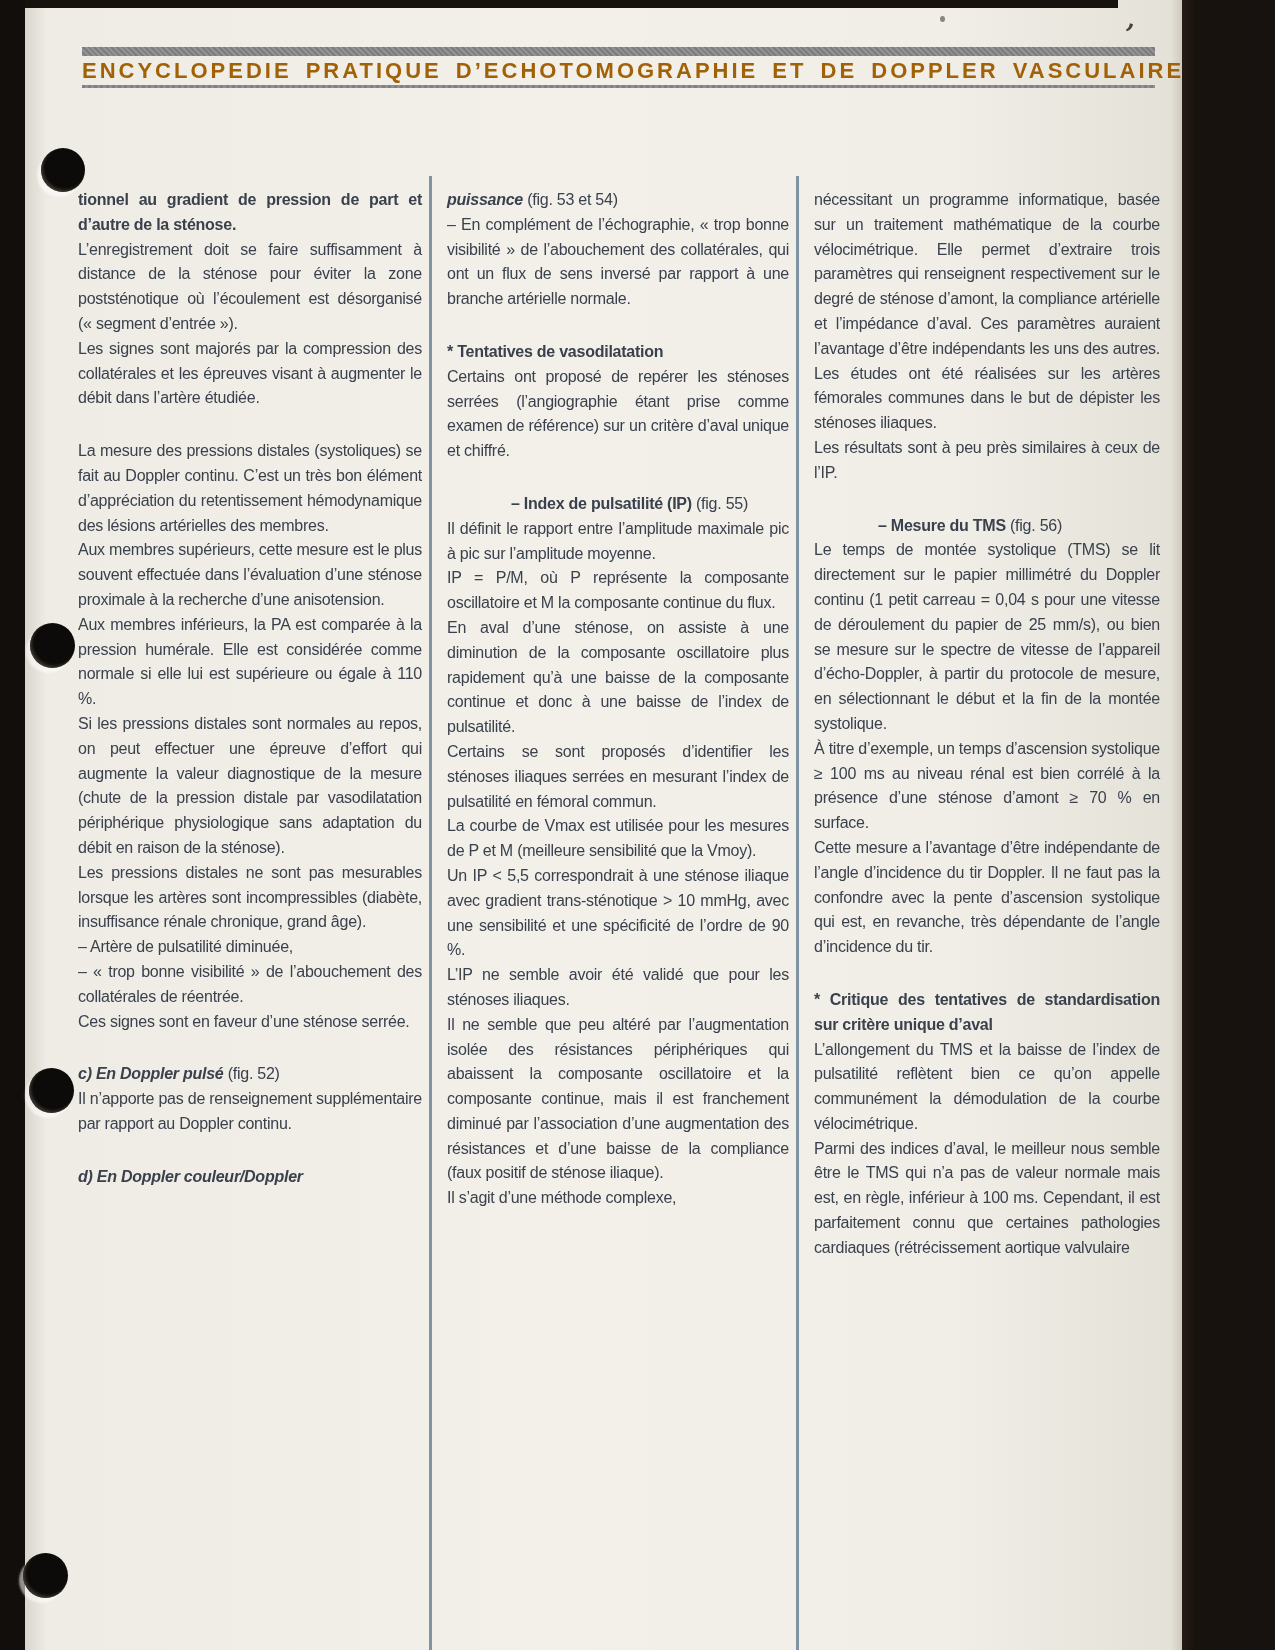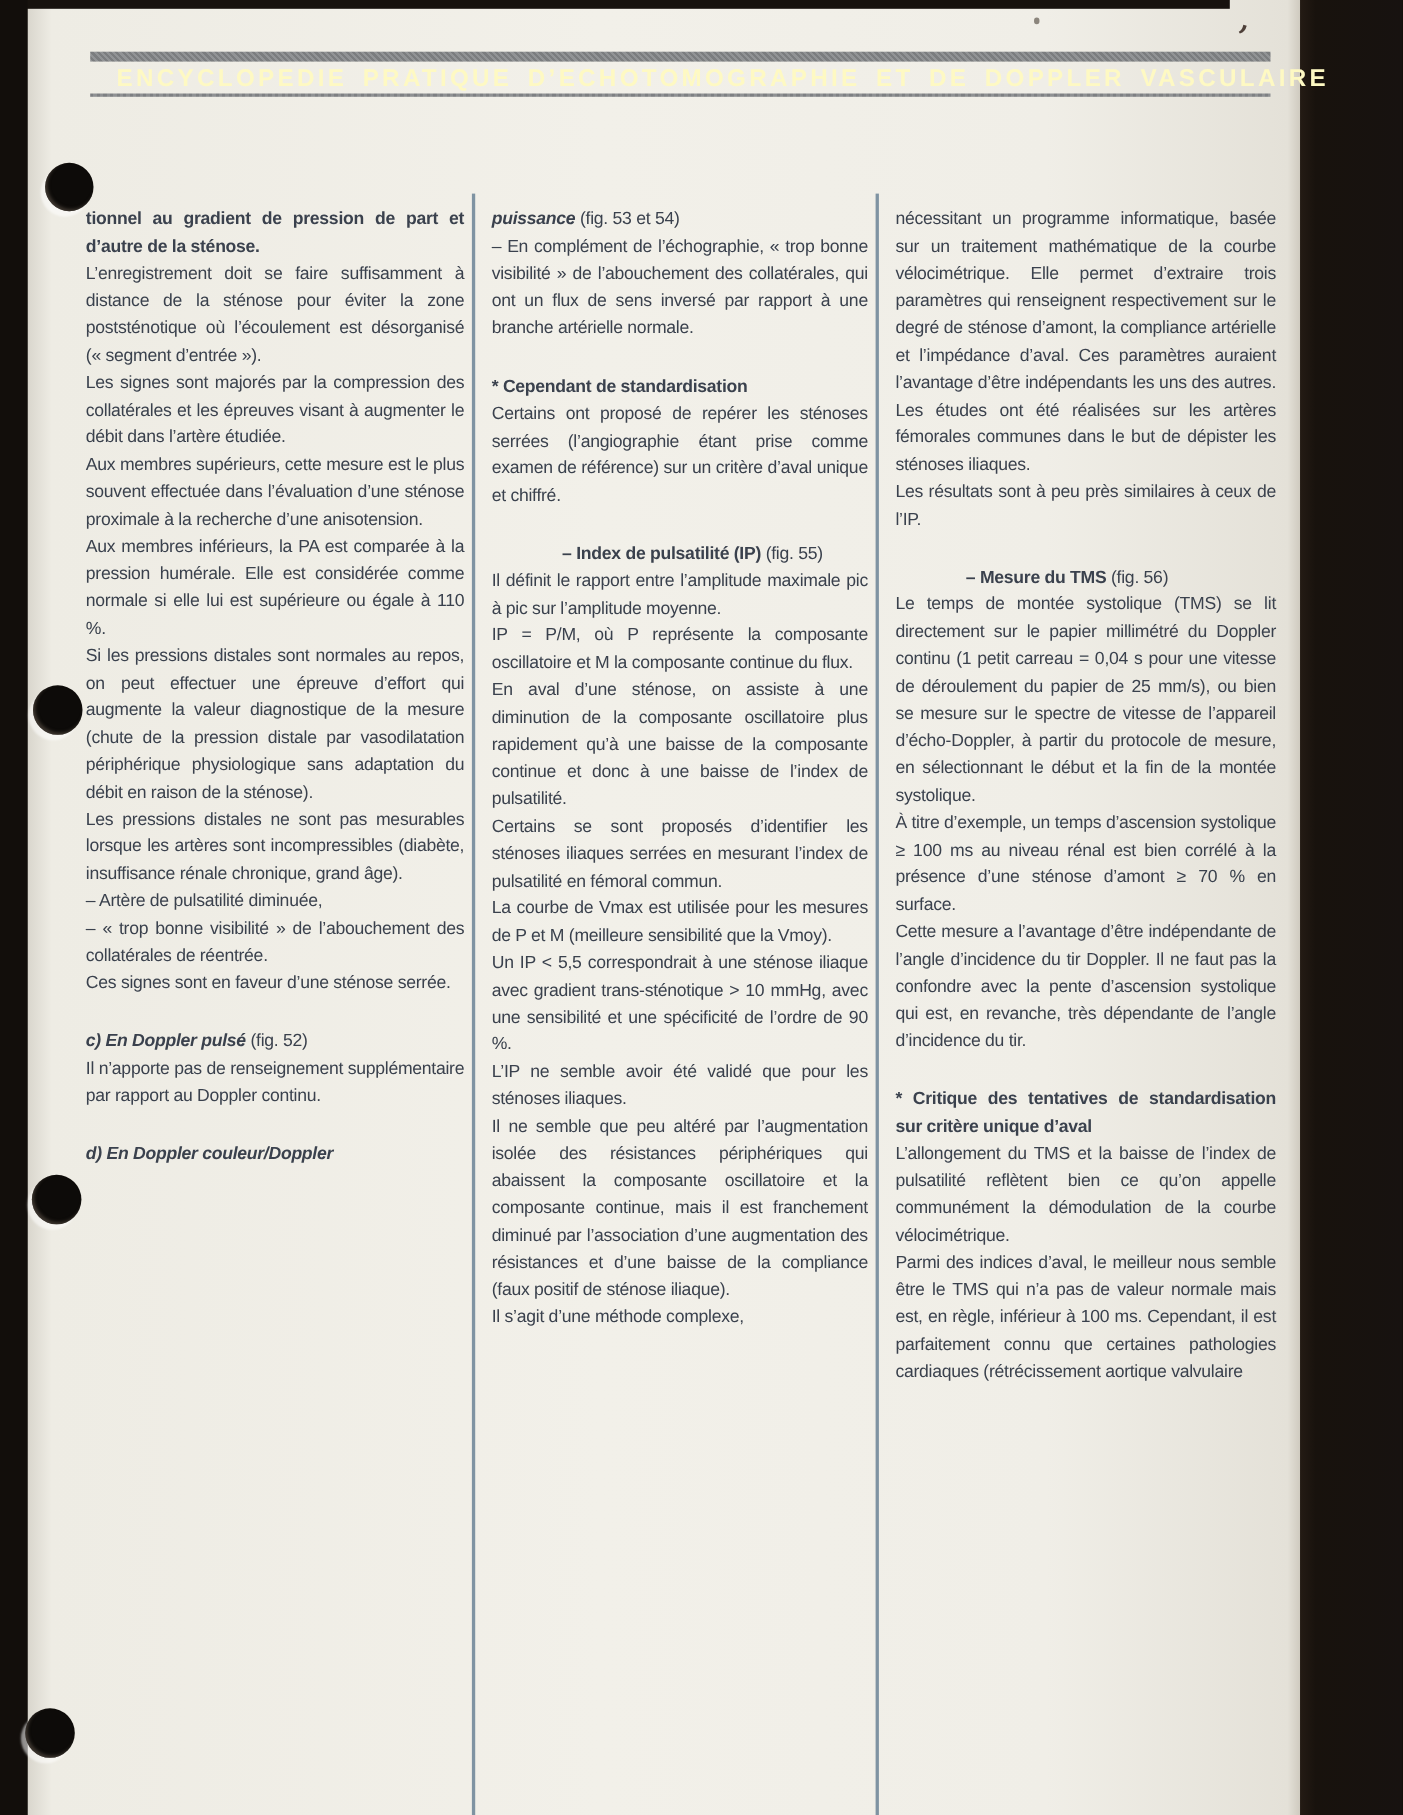--- a/index.html
+++ b/index.html
@@ -13,22 +13,22 @@
               background:linear-gradient(90deg,#241b14 0,#18120d 14px,#171210 100%);}
   .hole{position:absolute;border-radius:50%;background:#0d0b09;
         box-shadow:-4px 5px 2px rgba(255,255,255,0.55), inset 2px -2px 3px rgba(90,80,70,0.6);}
   .hole-1{left:41px;top:148px;width:44px;height:44px;}
   .hole-2{left:30px;top:623px;width:45px;height:45px;}
   .hole-3{left:29px;top:1068px;width:45px;height:45px;}
   .hole-4{left:23px;top:1553px;width:45px;height:45px;}
   .header-bar{position:absolute;left:82px;top:47px;width:1073px;height:9px;
               background:repeating-linear-gradient(45deg,#919395 0 2px,#7b7d7f 2px 4px);}
   .header-title{position:absolute;left:82px;top:58px;width:1073px;height:25px;
-                font-size:22px;line-height:25px;font-weight:700;color:#fef9c3;
-                letter-spacing:3px;word-spacing:5px;white-space:nowrap;margin-left:24px;}
+                font-size:22px;line-height:25px;font-weight:700;color:#a16207;
+                letter-spacing:3px;word-spacing:5px;white-space:nowrap;}
   .header-rule{position:absolute;left:82px;top:85px;width:1073px;height:3px;
                background:repeating-linear-gradient(90deg,#7e8083 0 3px,#8f9193 3px 6px);}
   .pen-mark{position:absolute;left:1122px;top:16px;font-size:34px;color:#4e4039;
             transform:rotate(14deg);font-family:"DejaVu Serif",serif;}
   .speck{position:absolute;left:940px;top:16px;width:5px;height:6px;border-radius:50%;background:#8b857c;}
   .divider{position:absolute;top:176px;width:3px;height:1474px;background:#7f93a2;}
   .divider-1{left:429px;}
   .divider-2{left:796px;}
   .column{position:absolute;top:188px;}
   .col-1{left:78px;width:344px;}
@@ -67,35 +67,36 @@
   <span class="pen-mark">’</span>
   <span class="speck"></span>
 
   <div class="divider divider-1"></div>
   <div class="divider divider-2"></div>
 
   <div class="column col-1">
       <p class="block"><span class="run-b">tionnel au gradient de pression de part et d’autre de la sténose.</span></p>
       <p class="block"><span class="run-r">L’enregistrement doit se faire suffisamment à distance de la sténose pour éviter la zone poststénotique où l’écoulement est désorganisé (« segment d’entrée »).</span></p>
       <p class="block"><span class="run-r">Les signes sont majorés par la compression des collatérales et les épreuves visant à augmenter le débit dans l’artère étudiée.</span></p>
+      <p class="block gap"><span class="run-r">La mesure des pressions distales (systoliques) se fait au Doppler continu. C’est un très bon élément d’appréciation du retentissement hémodynamique des lésions artérielles des membres.</span></p>
       <p class="block"><span class="run-r">Aux membres supérieurs, cette mesure est le plus souvent effectuée dans l’évaluation d’une sténose proximale à la recherche d’une anisotension.</span></p>
       <p class="block"><span class="run-r">Aux membres inférieurs, la PA est comparée à la pression humérale. Elle est considérée comme normale si elle lui est supérieure ou égale à 110 %.</span></p>
       <p class="block"><span class="run-r">Si les pressions distales sont normales au repos, on peut effectuer une épreuve d’effort qui augmente la valeur diagnostique de la mesure (chute de la pression distale par vasodilatation périphérique physiologique sans adaptation du débit en raison de la sténose).</span></p>
       <p class="block"><span class="run-r">Les pressions distales ne sont pas mesurables lorsque les artères sont incompressibles (diabète, insuffisance rénale chronique, grand âge).</span></p>
       <p class="block"><span class="run-r">– Artère de pulsatilité diminuée,</span></p>
       <p class="block"><span class="run-r">– « trop bonne visibilité » de l’abouchement des collatérales de réentrée.</span></p>
       <p class="block"><span class="run-r">Ces signes sont en faveur d’une sténose serrée.</span></p>
       <p class="block gap"><span class="run-bi">c) En Doppler pulsé</span><span class="run-r"> (fig. 52)</span></p>
       <p class="block"><span class="run-r">Il n’apporte pas de renseignement supplémentaire par rapport au Doppler continu.</span></p>
       <p class="block gap"><span class="run-bi">d) En Doppler couleur/Doppler</span></p>
     </div>
   <div class="column col-2">
       <p class="block"><span class="run-bi">puissance</span><span class="run-r"> (fig. 53 et 54)</span></p>
       <p class="block"><span class="run-r">– En complément de l’échographie, « trop bonne visibilité » de l’abouchement des collatérales, qui ont un flux de sens inversé par rapport à une branche artérielle normale.</span></p>
-      <p class="block gap"><span class="run-b">* Cependant de standardisation</span></p>
+      <p class="block gap"><span class="run-b">* Tentatives de vasodilatation</span></p>
       <p class="block"><span class="run-r">Certains ont proposé de repérer les sténoses serrées (l’angiographie étant prise comme examen de référence) sur un critère d’aval unique et chiffré.</span></p>
       <p class="block gap indent"><span class="run-b">– Index de pulsatilité (IP)</span><span class="run-r"> (fig. 55)</span></p>
       <p class="block"><span class="run-r">Il définit le rapport entre l’amplitude maximale pic à pic sur l’amplitude moyenne.</span></p>
       <p class="block"><span class="run-r">IP = P/M, où P représente la composante oscillatoire et M la composante continue du flux.</span></p>
       <p class="block"><span class="run-r">En aval d’une sténose, on assiste à une diminution de la composante oscillatoire plus rapidement qu’à une baisse de la composante continue et donc à une baisse de l’index de pulsatilité.</span></p>
       <p class="block"><span class="run-r">Certains se sont proposés d’identifier les sténoses iliaques serrées en mesurant l’index de pulsatilité en fémoral commun.</span></p>
       <p class="block"><span class="run-r">La courbe de Vmax est utilisée pour les mesures de P et M (meilleure sensibilité que la Vmoy).</span></p>
       <p class="block"><span class="run-r">Un IP &lt; 5,5 correspondrait à une sténose iliaque avec gradient trans-sténotique &gt; 10 mmHg, avec une sensibilité et une spécificité de l’ordre de 90 %.</span></p>
       <p class="block"><span class="run-r">L’IP ne semble avoir été validé que pour les sténoses iliaques.</span></p>
       <p class="block"><span class="run-r">Il ne semble que peu altéré par l’augmentation isolée des résistances périphériques qui abaissent la composante oscillatoire et la composante continue, mais il est franchement diminué par l’association d’une augmentation des résistances et d’une baisse de la compliance (faux positif de sténose iliaque).</span></p>

